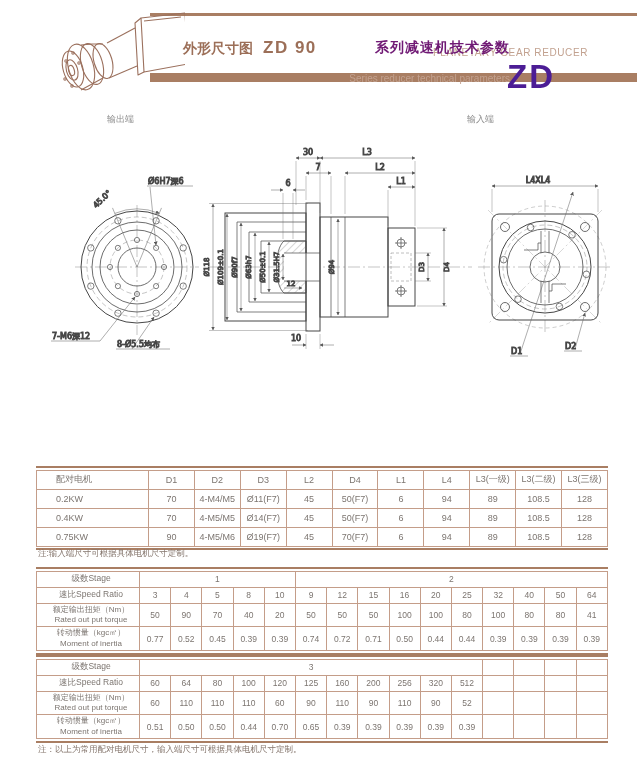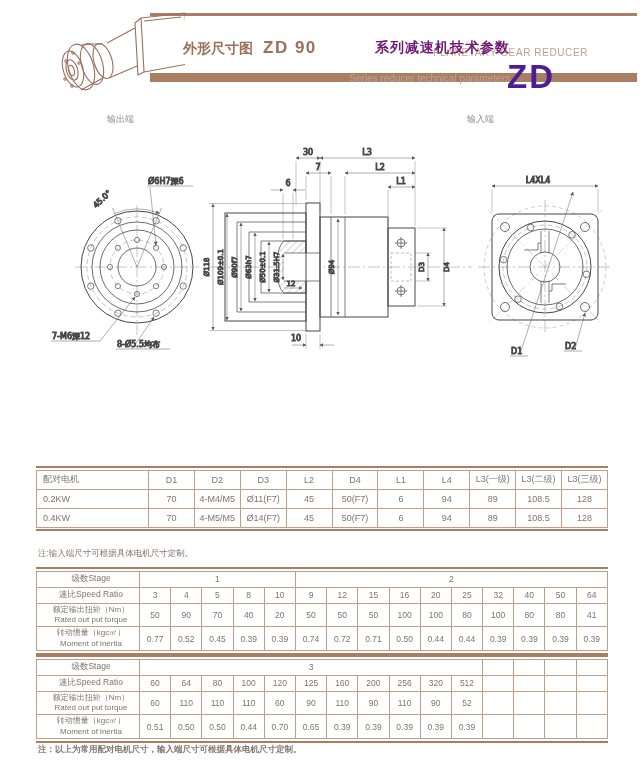--- a/index.html
+++ b/index.html
@@ -27,29 +27,29 @@
   .tech-drawing { position:absolute; left:0; top:130px; }
   .cad-text { font-size:8px; fill:#5a5a5a; font-family:"DejaVu Sans","Liberation Sans",sans-serif; }
   .cad-text-sm { font-size:7px; fill:#5a5a5a; font-family:"DejaVu Sans","Liberation Sans",sans-serif; }
   
   .tbl { position:absolute; left:36px; width:572px;
          border-top:2px solid #a97e63; border-bottom:2px solid #a97e63; padding:1.5px 0; }
   .tbl table { border-collapse:collapse; width:100%; table-layout:fixed; }
   .tbl td { border:1px solid #c49d89; text-align:center; color:#7c7570;
             font-size:9px; padding:2px 1px; height:14px; }
   .tbl.motor { top:466px; }
-  .tbl.motor tr td:first-child { text-align:left; padding-left:6px; }
+  .tbl.motor tr td:first-child { text-align:left; padding-left:19px; }
   .tbl.stage1 { top:567px; }
   .tbl.stage3 { top:655px; }
   .tbl.stage1 td, .tbl.stage3 td { font-size:8.5px; padding:1px 0; height:13px; }
   .rowlabel { text-align:center; padding-left:6px !important; }
   .rowlabel span { display:block; line-height:1.3; font-size:8px; }
   .note { position:absolute; left:38px; font-size:8.5px; color:#84756c; }
   .note.n1 { top:548px; }
-  .note.n2 { top:744px;font-weight:bold; }
+  .note.n2 { top:744px; }
 </style>
 </head>
 <body>
 
 <div class="page">
 
   <div class="bar-thin"></div>
   <div class="bar-thick"></div>
 
   <svg class="product-art" width="140" height="105" viewBox="0 0 140 105">
@@ -351,20 +351,33 @@
             <td>4-M5/M5</td>
             <td>Ø14(F7)</td>
             <td>45</td>
             <td>50(F7)</td>
             <td>6</td>
             <td>94</td>
             <td>89</td>
             <td>108.5</td>
             <td>128</td>
           </tr>
+        <tr>
+            <td>0.75KW</td>
+            <td>90</td>
+            <td>4-M5/M6</td>
+            <td>Ø19(F7)</td>
+            <td>45</td>
+            <td>70(F7)</td>
+            <td>6</td>
+            <td>94</td>
+            <td>89</td>
+            <td>108.5</td>
+            <td>128</td>
+          </tr>
       </tbody>
     </table>
   </div>
   <div class="note n1">注:输入端尺寸可根据具体电机尺寸定制。</div>
 
   <div class="tbl stage1">
     <table>
       <colgroup>
           <col style="width:103px">
           <col span="15">

